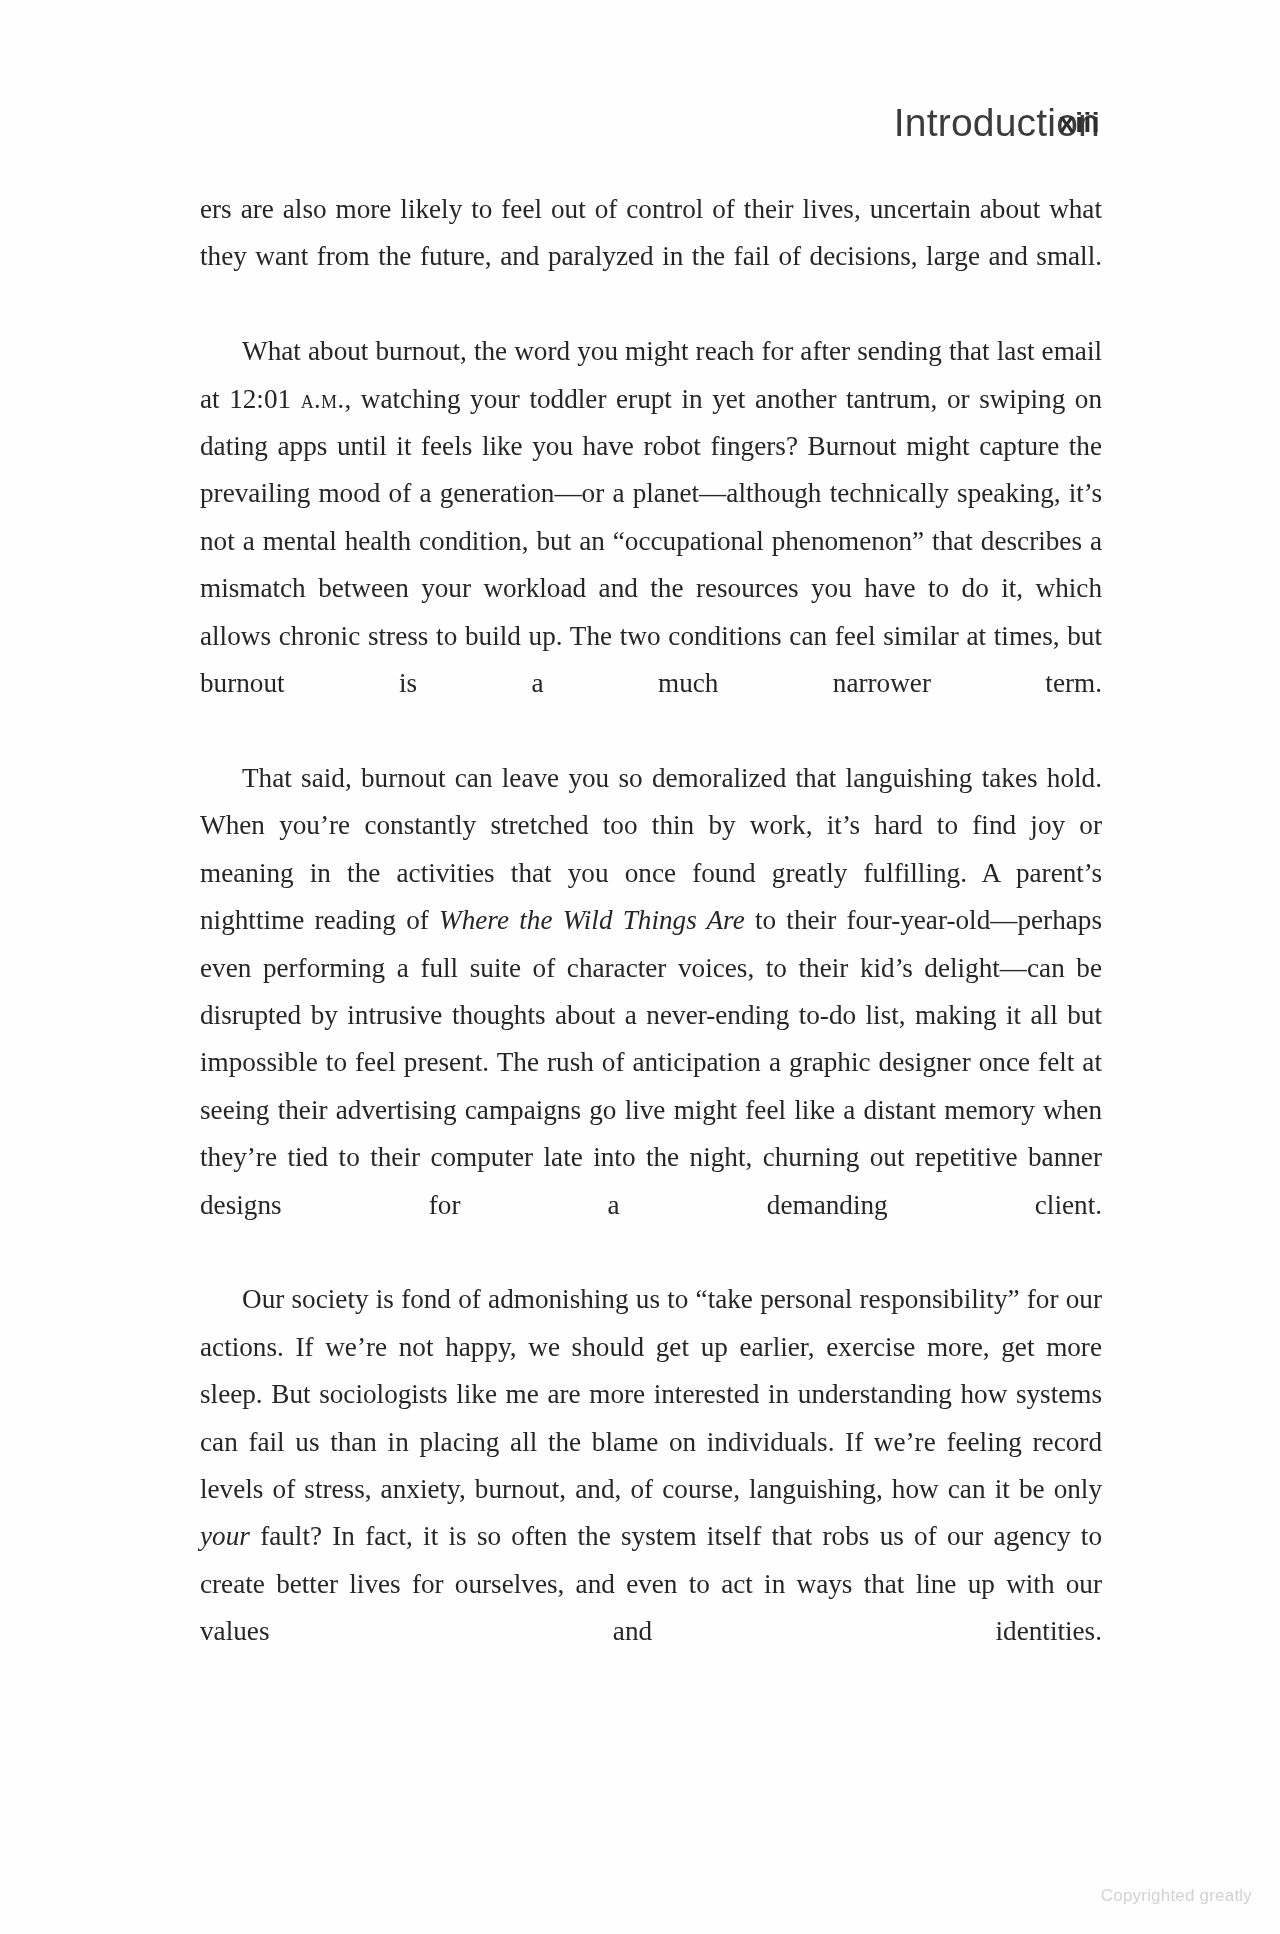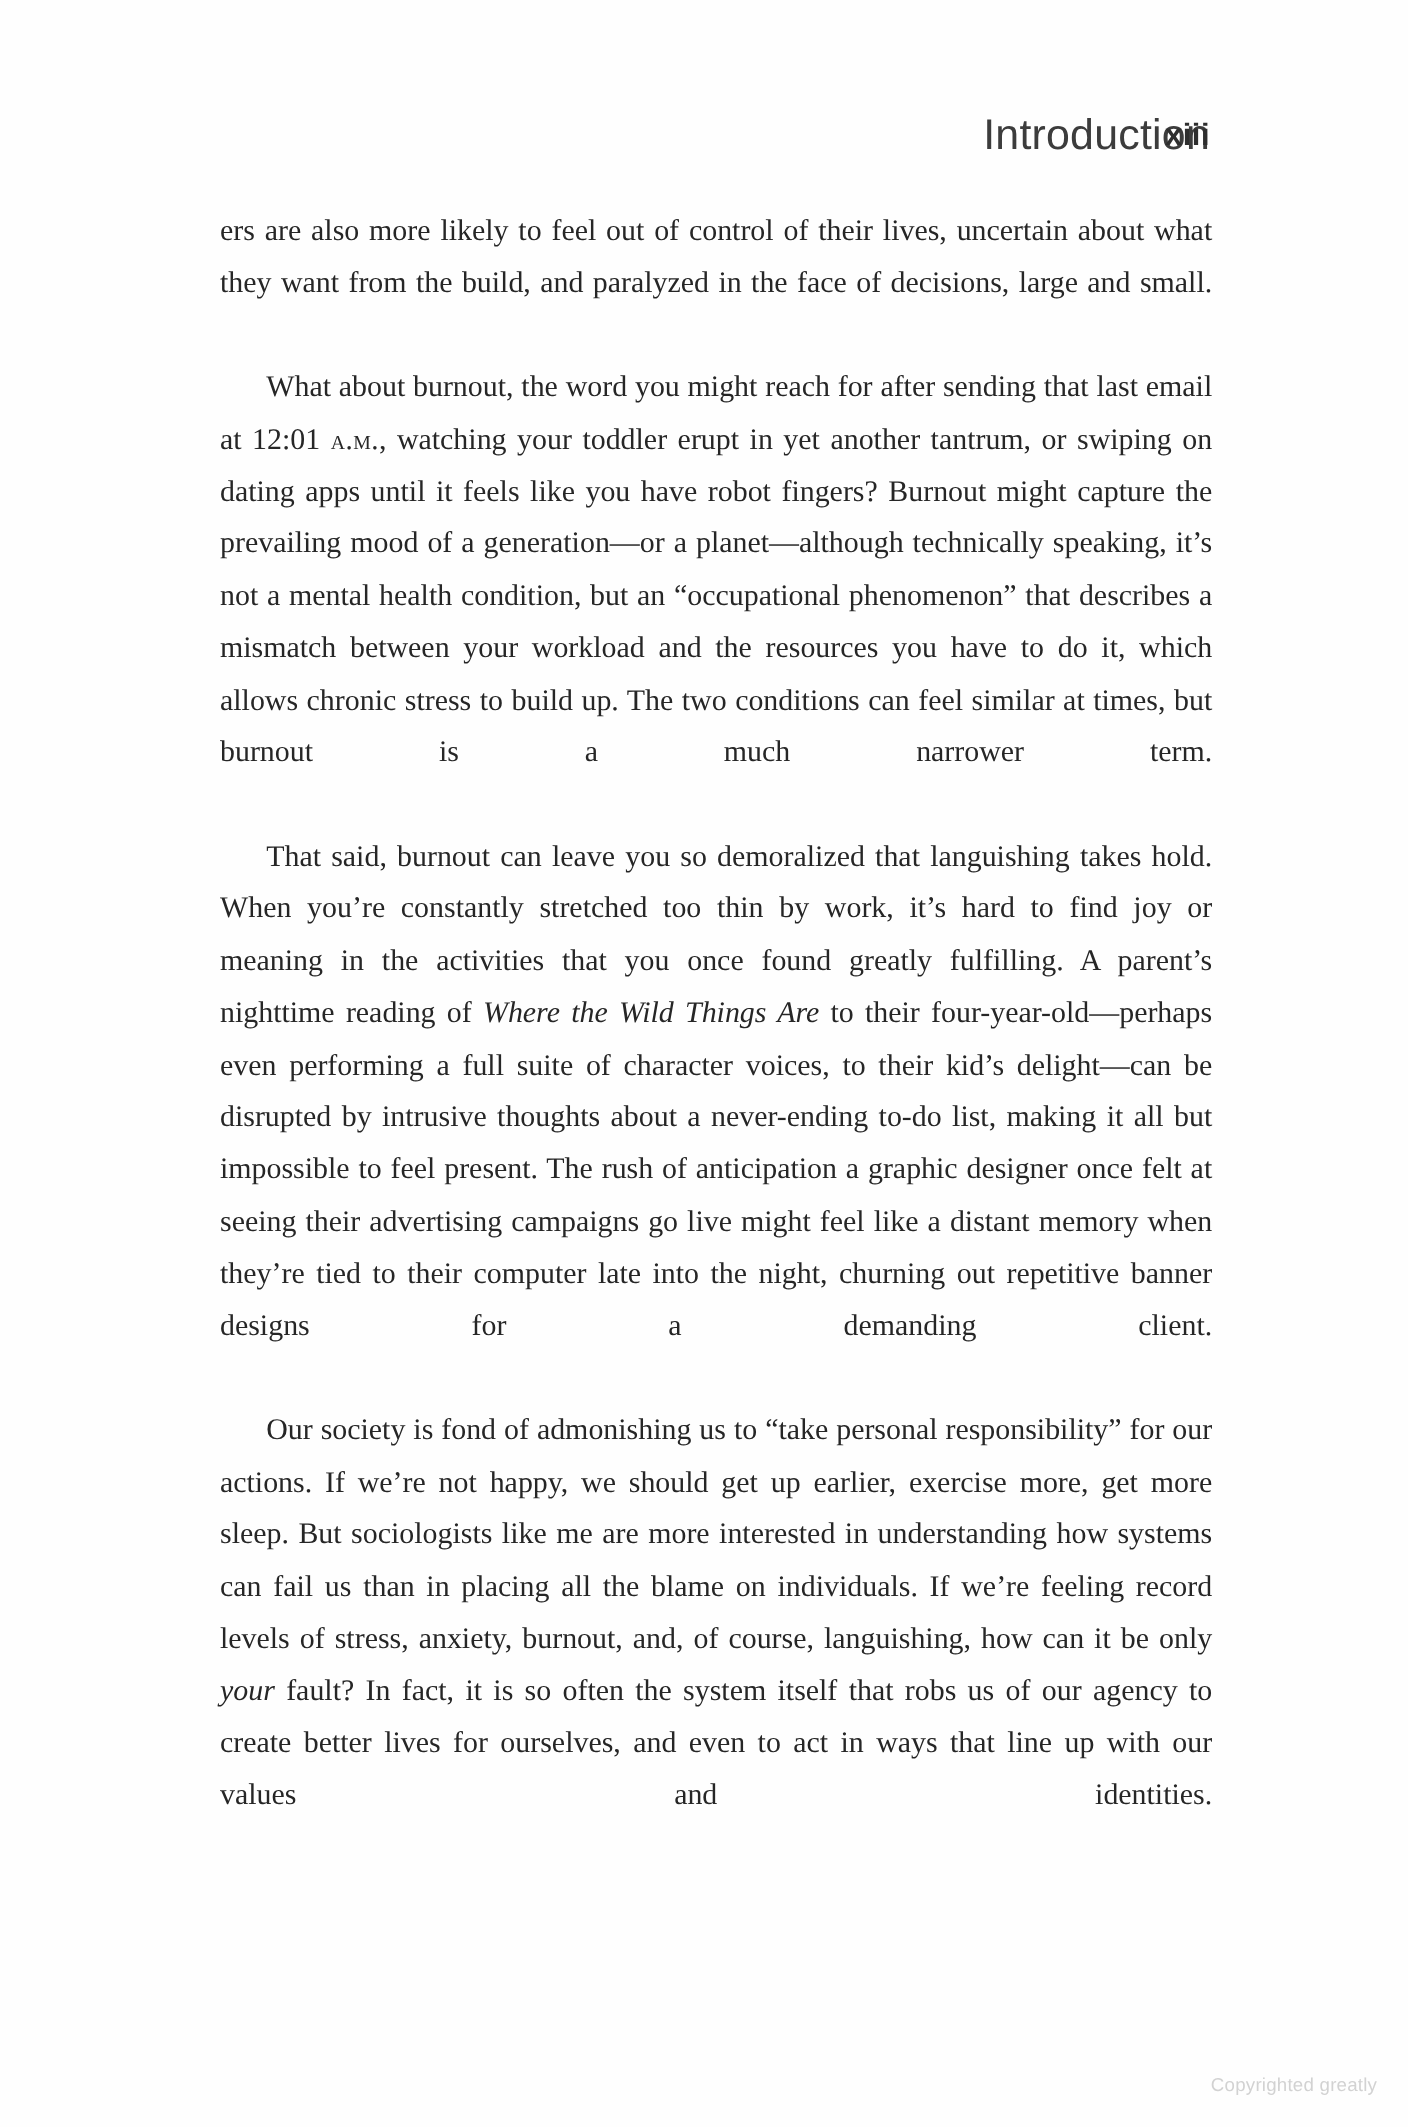--- a/index.html
+++ b/index.html
@@ -108,21 +108,21 @@
 <body>
 
 <div class="page">
 
   <div class="running-head">
     <div class="running-head-title">Introduction</div>
     <div class="running-head-folio">xiii</div>
   </div>
 
   <div class="text-block" id="body-text">
-      <p class="no-indent"><span>ers are also more likely to feel out of control of their lives, uncertain about what they want from the build, and paralyzed in the face of decisions, large and small.</span></p>
+      <p class="no-indent"><span>ers are also more likely to feel out of control of their lives, uncertain about what they want from the future, and paralyzed in the fail of decisions, large and small.</span></p>
       <p><span>What about burnout, the word you might reach for after sending that last email at 12:01 </span><span class="smallcaps">a.m.</span><span>, watching your toddler erupt in yet another tantrum, or swiping on dating apps until it feels like you have robot fingers? Burnout might capture the prevailing mood of a generation—or a planet—although technically speaking, it’s not a mental health condition, but an “occupational phenomenon” that describes a mismatch between your workload and the resources you have to do it, which allows chronic stress to build up. The two conditions can feel similar at times, but burnout is a much narrower term.</span></p>
       <p><span>That said, burnout can leave you so demoralized that languishing takes hold. When you’re constantly stretched too thin by work, it’s hard to find joy or meaning in the activities that you once found greatly fulfilling. A parent’s nighttime reading of </span><i>Where the Wild Things Are</i><span> to their four-year-old—perhaps even performing a full suite of character voices, to their kid’s delight—can be disrupted by intrusive thoughts about a never-ending to-do list, making it all but impossible to feel present. The rush of anticipation a graphic designer once felt at seeing their advertising campaigns go live might feel like a distant memory when they’re tied to their computer late into the night, churning out repetitive banner designs for a demanding client.</span></p>
       <p><span>Our society is fond of admonishing us to “take personal responsibility” for our actions. If we’re not happy, we should get up earlier, exercise more, get more sleep. But sociologists like me are more interested in understanding how systems can fail us than in placing all the blame on individuals. If we’re feeling record levels of stress, anxiety, burnout, and, of course, languishing, how can it be only </span><i>your</i><span> fault? In fact, it is so often the system itself that robs us of our agency to create better lives for ourselves, and even to act in ways that line up with our values and identities.</span></p>
     </div>
 
   <div class="watermark">Copyrighted greatly</div>
 
 </div>
 
 </body></html>

